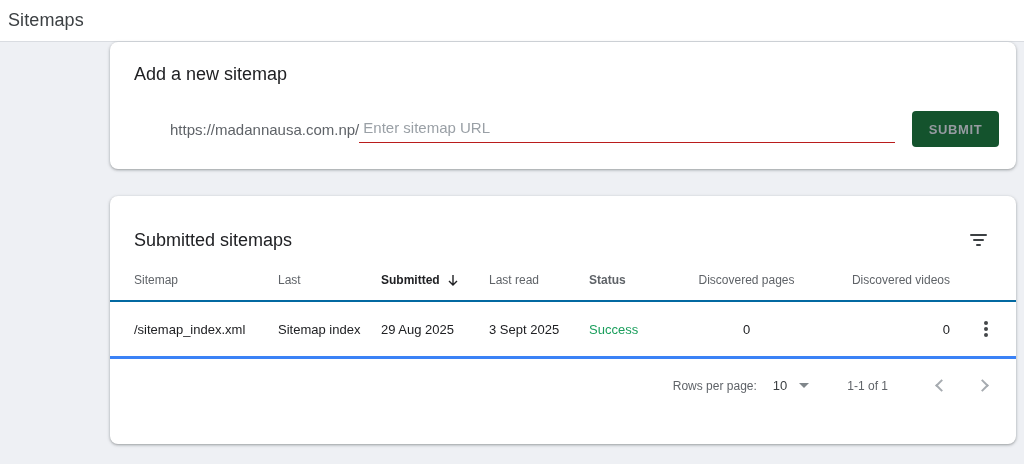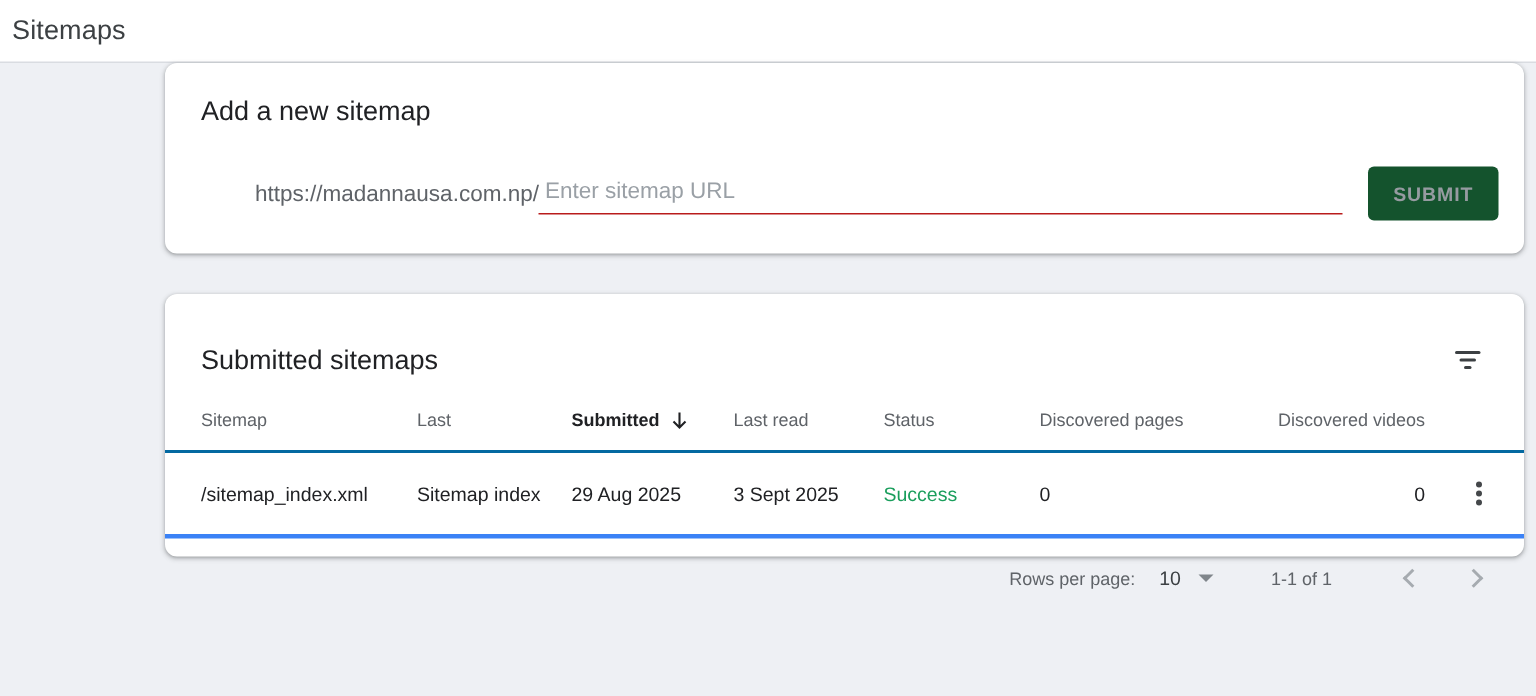--- a/index.html
+++ b/index.html
@@ -23,36 +23,36 @@
   .url-prefix { font-size:15px; color:#5f6368; white-space:nowrap;margin-left:36px; }
   .sitemap-input { flex:1; border:none; outline:none; border-bottom:1px solid #b91c1c;
                    font-size:15px; color:#202124; padding:4px 2px 6px 4px; margin-right:17px;
                    font-family:"Liberation Sans", sans-serif; background:transparent; }
   .sitemap-input::placeholder { color:#9aa0a6; }
   .submit-btn { width:87px; height:36px; background:#14532d; border:none; border-radius:4px;
                 color:#969ba1; font-size:13px; font-weight:700; letter-spacing:.6px;
                 font-family:"Liberation Sans", sans-serif; cursor:pointer; }
 
   
-  .card-table { height:175px; }
+  .card-table { height:248px; }
   .table-head { display:flex; align-items:center; justify-content:space-between;
                 padding:24px 24px 0 24px; height:64px; }
   .filter-btn { width:28px; height:22px; display:flex; flex-direction:column; align-items:center;
                 justify-content:center; gap:3px; background:none; border:none; cursor:pointer; }
   .filter-btn .bar { height:2px; background:#3c4043; border-radius:1px; }
   .filter-btn .b1 { width:17px; } .filter-btn .b2 { width:11px; } .filter-btn .b3 { width:5px; }
 
   .trow { display:flex; align-items:center; padding-left:24px; }
   .thead-row { height:40px; font-size:12px; color:#5f6368; }
   .thead-row .col { cursor:pointer; }
   .data-row { height:56px; border-top:2px solid #0369a1; font-size:13px; color:#202124; }
 
   .col { flex:none; }
   .c1 { width:144px; } .c2 { width:103px; } .c3 { width:108px; } .c4 { width:100px; }
-  .c5 { width:104px; } .c6 { width:107px; text-align:left; } .c7 { width:150px; text-align:right; }
+  .c5 { width:104px;font-weight:bold; } .c6 { width:107px; text-align:center; } .c7 { width:150px; text-align:right; }
   .c8 { flex:1; display:flex; justify-content:flex-end; padding-right:24px; }
 
   .col-sorted { color:#202124; font-weight:700; display:flex; align-items:center; gap:7px; }
   .sort-arrow { display:inline-flex; }
 
   .status-success { font-weight:400; }
 
   .kebab { display:flex; flex-direction:column; gap:2px; padding:4px; background:none;
            border:none; cursor:pointer; }
   .kebab .dot { width:4px; height:4px; border-radius:50%; background:#44474a; }

